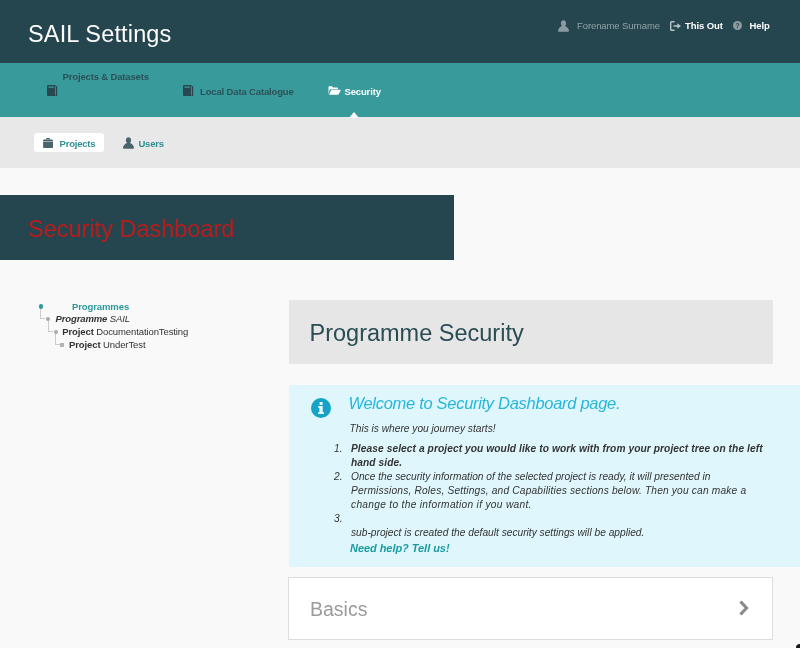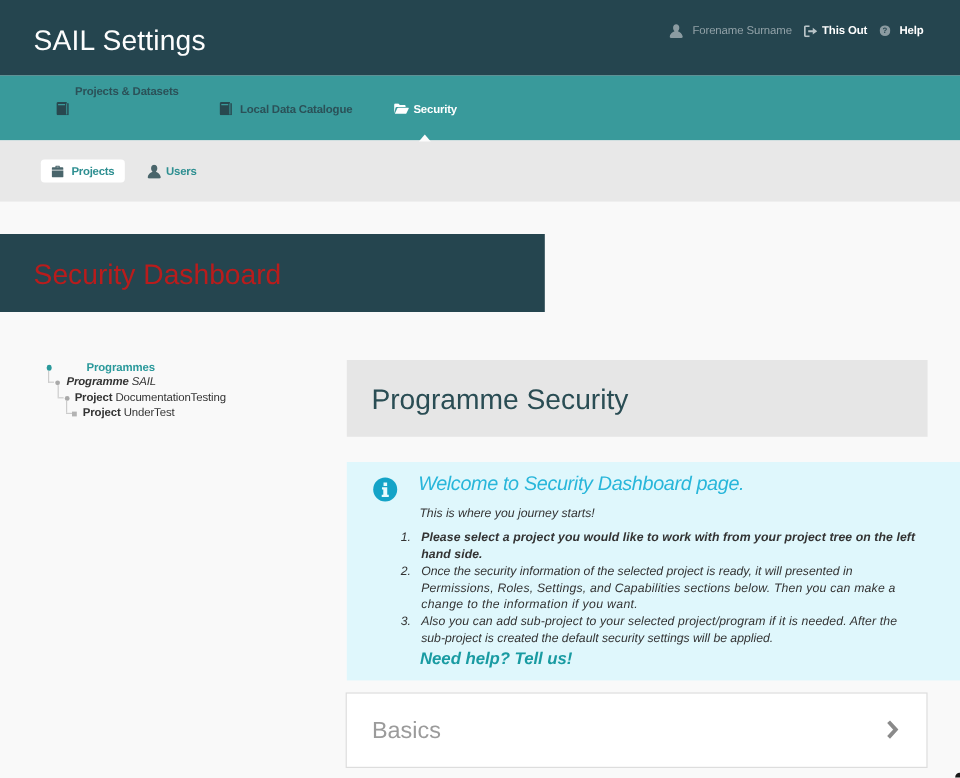--- a/index.html
+++ b/index.html
@@ -24,21 +24,21 @@
   .b { font-weight:bold; }
   .tealtx { color:#2a999b; }
   .dot { border-radius:50%; }
   .tline { background:#cccccc; }
   .psec { left:289px; top:300px; width:484px; height:64px; background:#e6e6e6; }
   .psectx { left:20.5px; top:22px; font-size:23.5px; line-height:23.5px; font-weight:normal; color:#2a4d54; }
   .info { left:289px; top:385px; width:546px; height:182px; background:#dff7fc;font-style:italic; }
   .icircle { left:22px; top:13px; width:20px; height:20px; border-radius:50%; background:#14a3c7; }
   .welcome { left:59.5px; top:9.5px; font-size:16.5px; line-height:16.5px; letter-spacing:-0.3px; color:#28b6da; }
   .body9 { font-size:10.2px; line-height:14.05px; letter-spacing:0; color:#333; }
-  .needhelp { left:61px; top:158.2px; font-size:14px; line-height:11px; font-weight:bold; letter-spacing:-0.05px; color:#199ba2; }
+  .needhelp { left:61px; top:158.2px; font-size:11px; line-height:11px; font-weight:bold; letter-spacing:-0.05px; color:#199ba2; }
   .basics { left:288px; top:577px; width:485px; height:63px; background:#ffffff; border:1px solid #dddddd; }
   .basicstx { left:21px; top:21.5px; font-size:19.5px; line-height:19.5px; color:#9b9b9b; }
   svg { display:block; }
   .corner { right:-3.5px; bottom:-3.5px; width:7.5px; height:7.5px; background:#1a1a1a; border-radius:50%; }
 </style>
 </head>
 <body>
 
   <div class="abs hdr"></div>
   <div class="abs title">SAIL Settings</div>
@@ -128,21 +128,21 @@
   <div class="abs info">
     <div class="abs icircle"></div>
     <svg class="abs" style="left:22px; top:13px;" width="20" height="20" viewBox="0 0 20 20">
       <path fill="#e8fafd" d="M8.6 4.1 h3 v2.9 h-3 z M7.3 8.1 h4.4 v6.1 h1.3 v1.9 H7.1 v-1.9 h1.3 v-4.2 h-1.1 z"></path>
     </svg>
     <div class="abs welcome">Welcome to Security Dashboard page.</div>
     <div class="abs body9" style="left:60.5px; top:37.3px;">This is where you journey starts!</div>
     <div class="abs body9" style="left:45px; top:57.2px; width:445px;">
       <div style="position:relative; padding-left:17px;"><span style="position:absolute; left:0;">1.</span><span class="b" style="letter-spacing:0.08px;">Please select a project you would like to work with from your project tree on the left<br>hand side.</span></div>
       <div style="position:relative; padding-left:17px;"><span style="position:absolute; left:0;">2.</span>Once the security information of the selected project is ready, it will presented in<br><span style="letter-spacing:0.18px;">Permissions, Roles, Settings, and Capabilities sections below. Then you can make a</span><br><span style="letter-spacing:0.3px;">change to the information if you want.</span></div>
-      <div style="position:relative; padding-left:17px;"><span style="position:absolute; left:0;">3.</span><span style="letter-spacing:0.11px;">Also you can add sub‑project to your selected project/program if it is needed. After the</span><br>sub‑project is created the default security settings will be applied.</div>
+      <div style="position:relative; padding-left:17px;"><span style="position:absolute; left:0;">3.</span><br>sub‑project is created the default security settings will be applied.</div>
     </div>
     <div class="abs needhelp">Need help? Tell us!</div>
   </div>
 
   <div class="abs basics">
     <div class="abs basicstx">Basics</div>
     <svg class="abs" style="right:23px; top:22px;" width="10" height="16" viewBox="0 0 10 16">
       <path fill="none" stroke="#8a8a8a" stroke-width="3.2" stroke-linecap="butt" d="M1.5 1.5 L7.5 8 L1.5 14.5"></path>
     </svg>
   </div>

